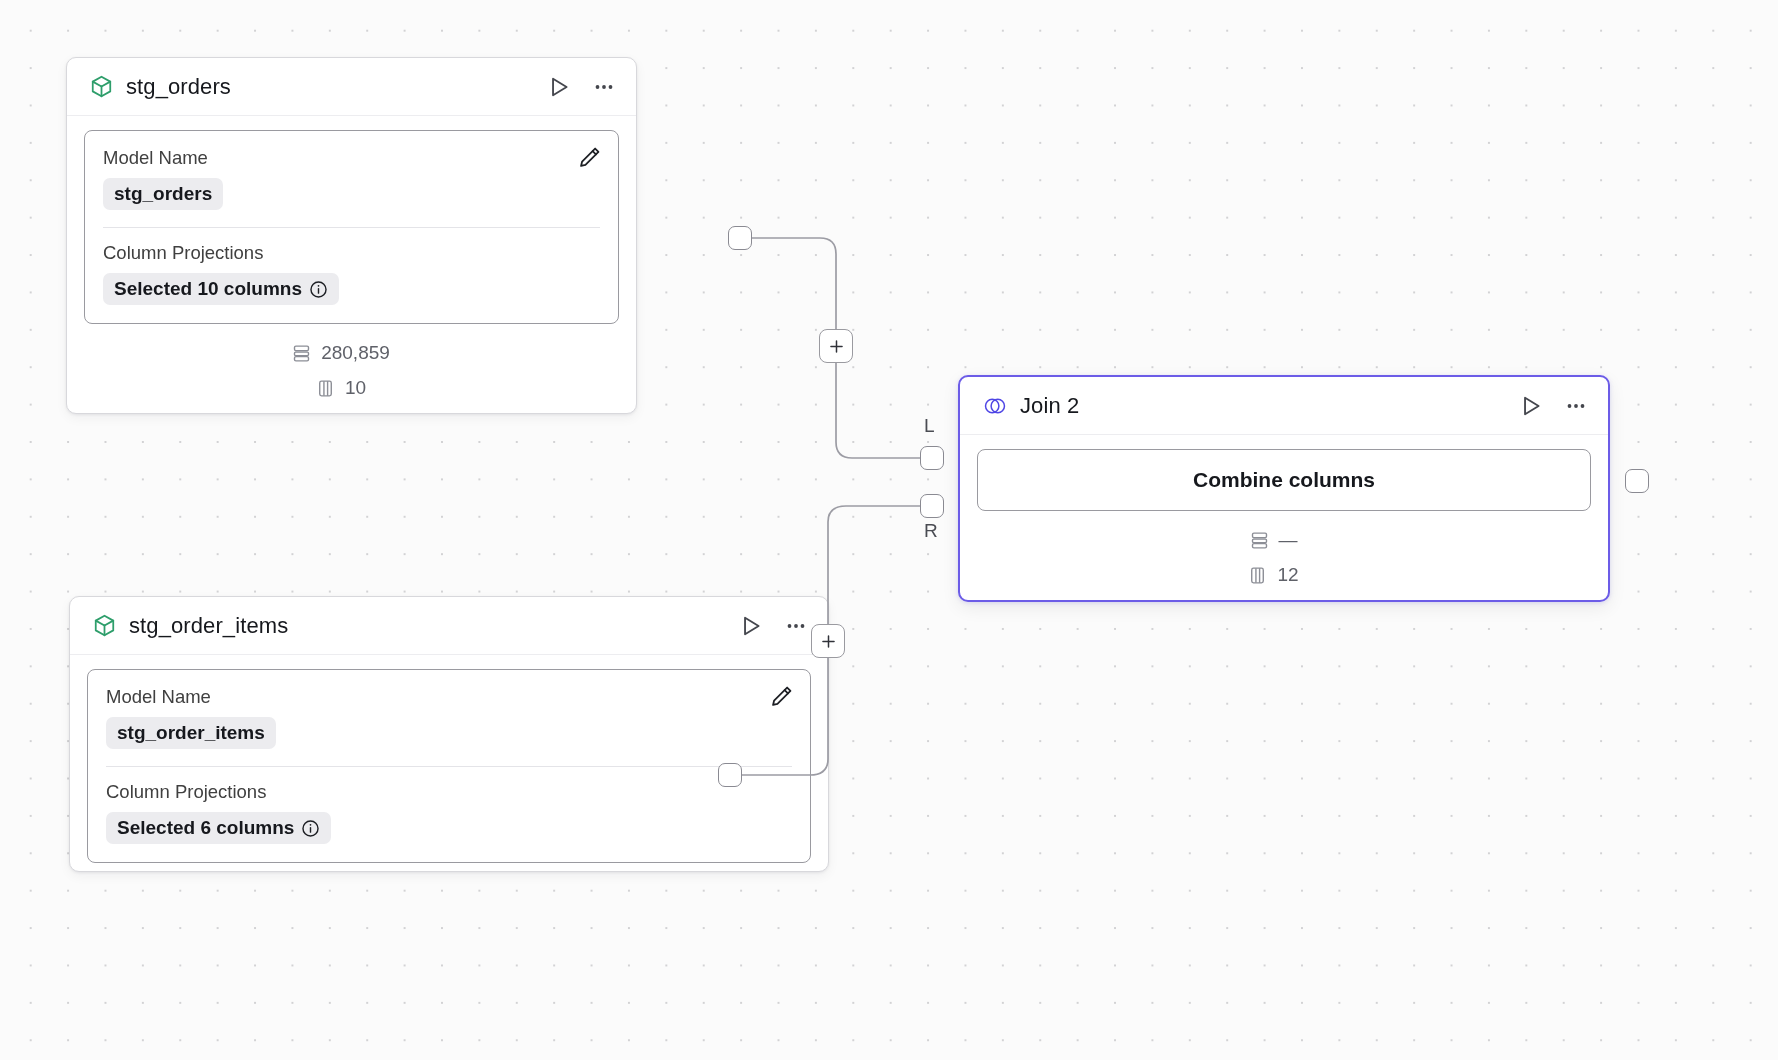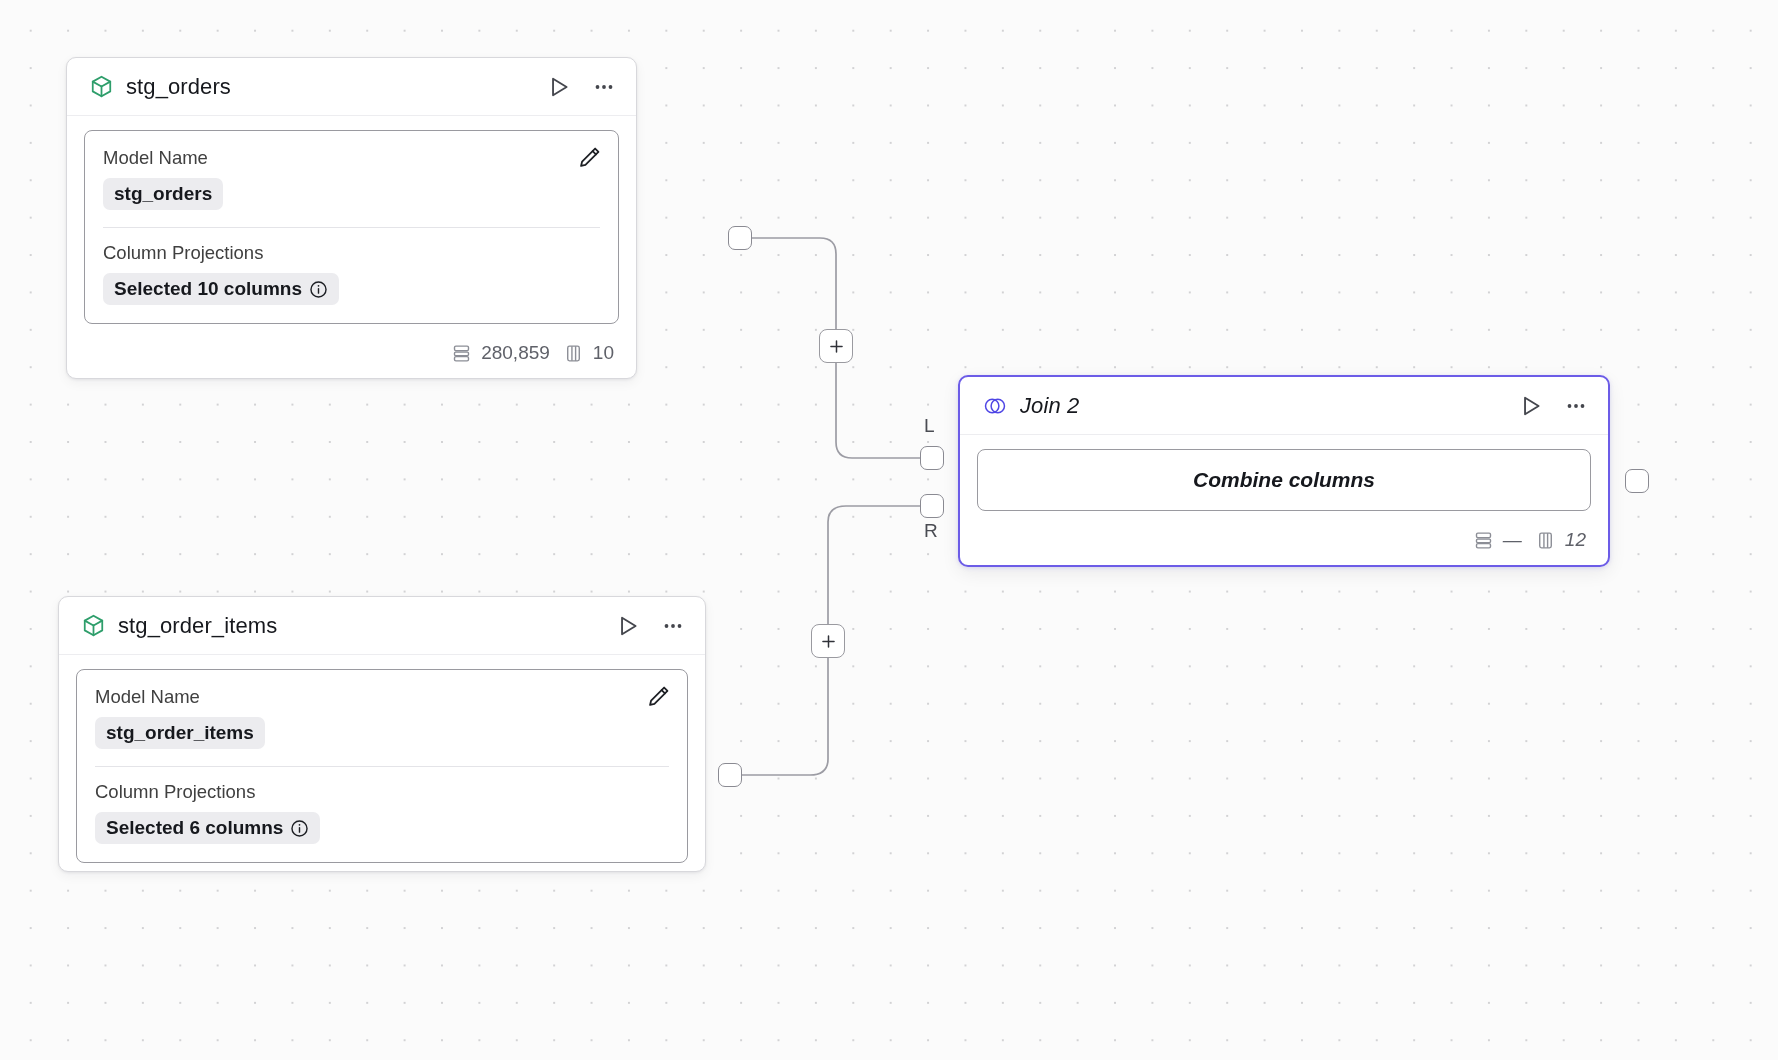--- a/index.html
+++ b/index.html
@@ -98,20 +98,21 @@
   .pencil { position: absolute; top: 14px; right: 16px; cursor: pointer; }
 
   .node-footer {
     display: flex;
     align-items: center;
     justify-content: flex-end;
     gap: 13px;
     padding: 10px 22px 14px 0;
     font-size: 19px;
     color: #5f6169;
+    flex-direction: column;
   }
   .metric { display: flex; align-items: center; gap: 9px; }
 
   
   .combine-box {
     border: 1px solid #9a9aa0;
     border-radius: 8px;
     height: 62px;
     display: flex;
     align-items: center;
@@ -253,21 +254,21 @@
               <path d="M14.4 3.6 L14.4 20.4"></path>
           </svg>
         </span>
         <span>10</span>
       </span>
     </div>
   </div>
 
   <div class="handle" style="left:728px; top:226px;"></div>
 
-  <div class="node" style="left:58px; top:596px; width:648px;">
+  <div class="node" style="left:69px; top:596px; width:760px;">
     <div class="node-header">
       <span class="icon-btn">
         <svg width="25" height="25" viewBox="0 0 24 24" fill="none" stroke="#2e9e6b" stroke-width="1.7" stroke-linejoin="round" stroke-linecap="round">
           <path d="M12 2.6 L20.4 7.3 L20.4 16.7 L12 21.4 L3.6 16.7 L3.6 7.3 Z"></path>
           <path d="M3.6 7.3 L12 12 L20.4 7.3"></path>
           <path d="M12 12 L12 21.4"></path>
         </svg>
       </span>
       <span class="node-title">stg_order_items</span>
       <span class="hdr-icons">
@@ -313,21 +314,21 @@
             </svg>
           </span>
         </span>
       </div>
     </div>
 
   </div>
 
   <div class="handle" style="left:718px; top:763px;"></div>
 
-  <div class="node selected" style="left:958px; top:375px; width:652px;font-style:italic;">
+  <div class="node selected" style="left:958px; top:375px; width:652px;">
     <div class="node-header">
       <span class="icon-btn">
         <svg width="26" height="26" viewBox="0 0 28 24" fill="none" stroke="#4f46e5" stroke-width="1.6">
           <circle cx="11" cy="12" r="7.2"></circle>
           <circle cx="17" cy="12" r="7.2"></circle>
         </svg>
       </span>
       <span class="node-title">Join 2</span>
       <span class="hdr-icons">
         <span class="icon-btn">

